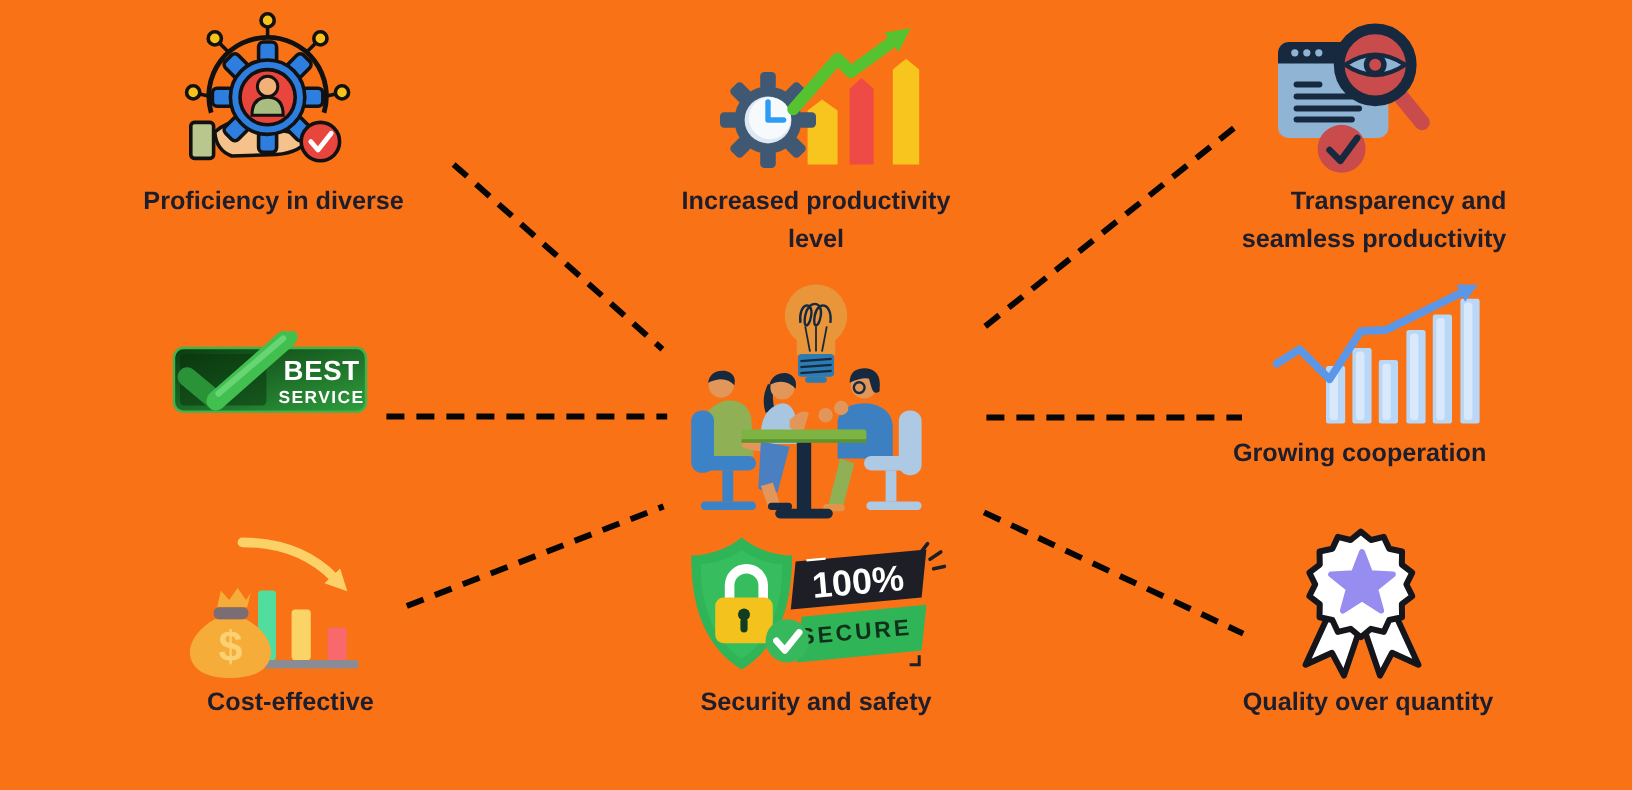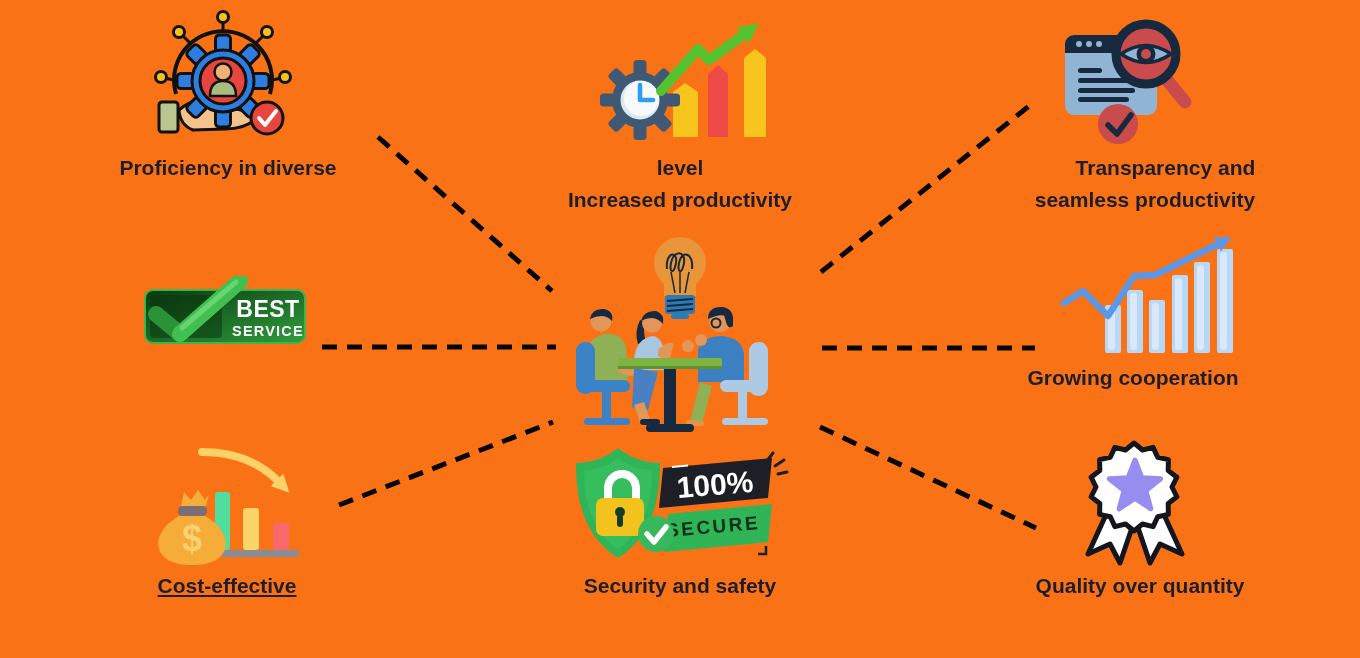--- a/index.html
+++ b/index.html
@@ -100,22 +100,22 @@
             <circle cx="0" cy="0" r="28"></circle>
           </g>
           <circle cx="0" cy="0" r="19.5" fill="#dde8f2"></circle>
           <circle cx="1.5" cy="-1.5" r="17.5" fill="#f6fafd"></circle>
           <polyline points="0,-15 0,0 13,0" stroke="#2e9bf5" stroke-width="4.5" fill="none" stroke-linecap="round" stroke-linejoin="round"></polyline>
         </g>
         <polyline points="63,79 100,37 111,48 148,21" stroke="#55c230" stroke-width="10" fill="none" stroke-linecap="round" stroke-linejoin="round" marker-end="url(#ah-green)"></polyline>
       </svg>
     </div>
     <div class="label" style="left:680px;top:152px;">
+      <div>Increased productivity</div>
       <div>level</div>
-      <div>Increased productivity</div>
     </div>
   </div>
 
   <div>
     <div class="icon" style="left:1062px;top:18px;">
       <svg viewBox="0 0 160 130" width="160" height="130">
         <rect x="3" y="17" width="92" height="80" rx="9" fill="#8fb4d4"></rect>
         <path d="M 3 35 v -9 a 9 9 0 0 1 9 -9 h 74 a 9 9 0 0 1 9 9 v 9 Z" fill="#16293e"></path>
         <circle cx="17" cy="26" r="3" fill="#8fb4d4"></circle>
           <circle cx="27" cy="26" r="3" fill="#8fb4d4"></circle>
@@ -207,21 +207,21 @@
         <rect x="97" y="64" width="16" height="42" rx="3" fill="#fbd468"></rect>
         <rect x="127" y="79" width="16" height="27" rx="3" fill="#f9686a"></rect>
         <rect x="65" y="106" width="88" height="7" rx="3.5" fill="#8b8b94"></rect>
         <polygon points="35,62 38,48 45,56 52,46 59,56 63,50 60,62" fill="#f5ac38"></polygon>
         <path d="M 33 72 C 15 82 10 96 13 105 C 17 117 30 121 46 121 C 62 121 75 117 79 105 C 82 96 77 82 59 72 Z" fill="#f5ac38"></path>
         <rect x="32" y="62" width="29" height="10" rx="4.5" fill="#7b6d74"></rect>
         <text x="46" y="107" font-size="36" fill="#fbd173" text-anchor="middle">$</text>
         <path d="M 56 8 Q 104 8 133 38" stroke="#fbd168" stroke-width="8" fill="none" stroke-linecap="round" marker-end="url(#ah-yellow)"></path>
       </svg>
     </div>
-    <div class="label" style="left:227px;top:570px;text-decoration:underline;">
+    <div class="label" style="left:242px;top:570px;">
       <div>Cost-effective</div>
     </div>
   </div>
 
   <div>
     <div class="icon" style="left:560px;top:436px;">
       <svg viewBox="0 0 240 130" width="240" height="130">
         <polygon points="108,78 212,68 208,106 104,116" fill="#2fb457"></polygon>
         <polygon points="103,32 212,22 208,62 99,72" fill="#1e1e26"></polygon>
         <line x1="112" y1="31" x2="128" y2="29.5" stroke="#ffffff" stroke-width="2"></line>

